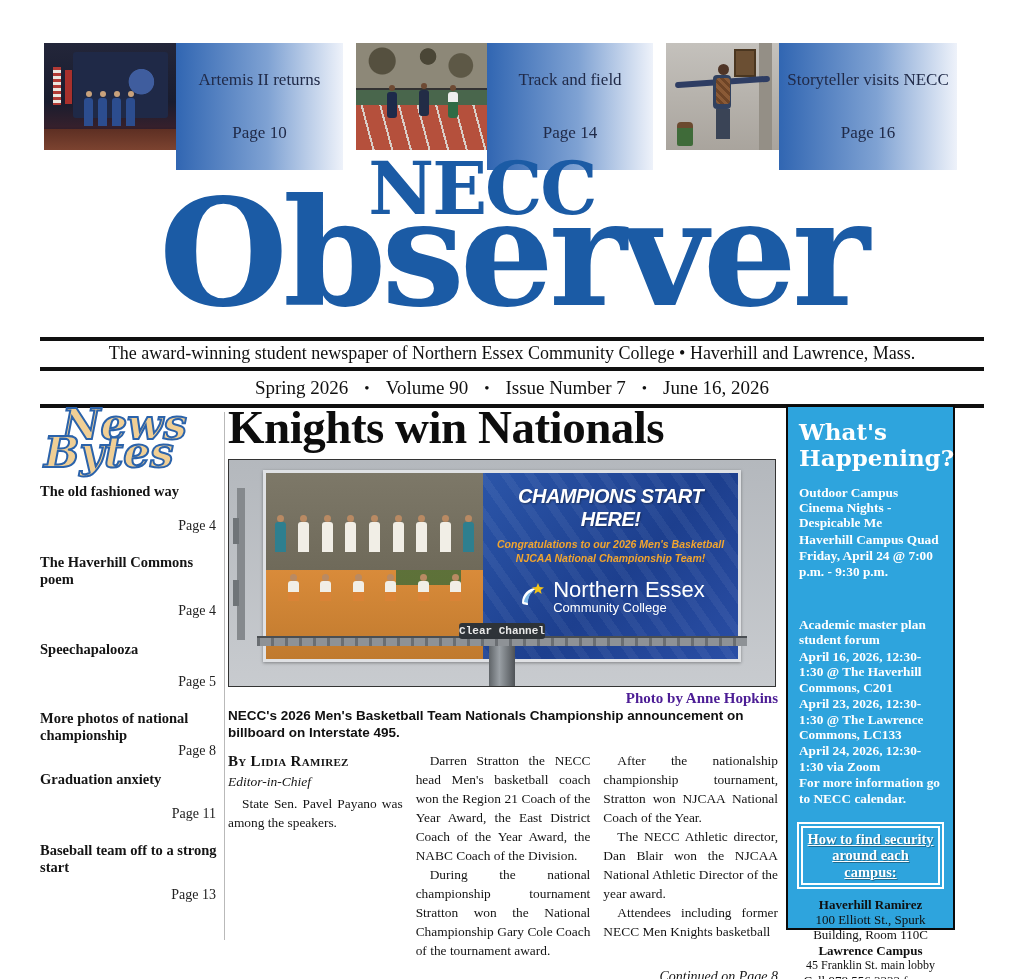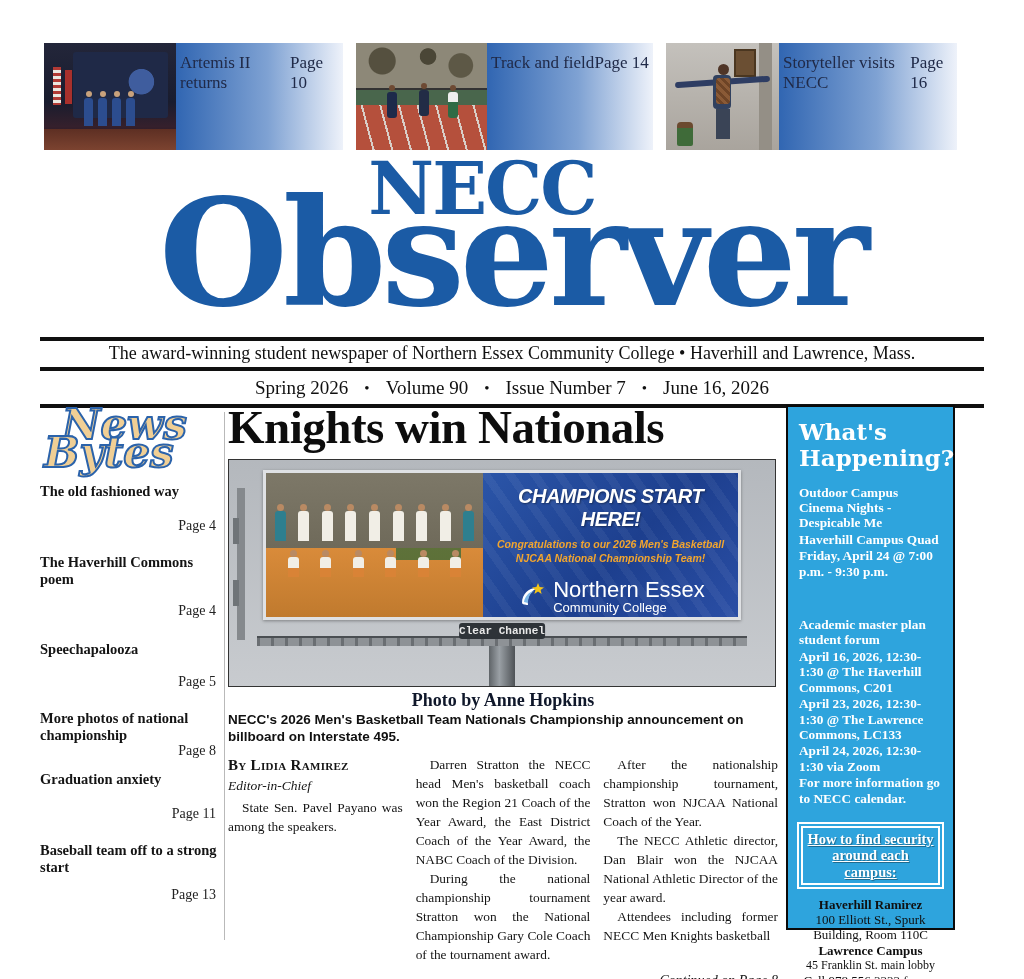--- a/index.html
+++ b/index.html
@@ -3,22 +3,22 @@
 <meta charset="utf-8">
 <style>
   html,body{margin:0;padding:0;background:#fff;}
   body{width:1024px;height:979px;position:relative;overflow:hidden;
        font-family:"Liberation Serif",serif;color:#111;}
   [data-name]{box-sizing:border-box;}
 
   
   .teaser-bar{position:absolute;left:44px;top:43px;width:913px;height:107px;display:flex;}
   .tphoto{height:107px;position:relative;overflow:hidden;flex:0 0 auto;border:0;}
-  .tbox{height:107px;flex:0 0 auto;background:linear-gradient(90deg,#3166b2 0%,#7fa2d3 55%,#eef2fa 100%);
-        display:flex;flex-direction:row;justify-content:space-around;
+  .tbox{height:127px;flex:0 0 auto;background:linear-gradient(90deg,#3166b2 0%,#7fa2d3 55%,#eef2fa 100%);
+        display:flex;flex-direction:column;justify-content:space-around;align-items:center;
         color:#202a48;font-size:17px;padding:10px 4px;}
   .tgap{flex:0 0 13px;}
   
   .ph-astro{width:132px;background:linear-gradient(180deg,#23263a 0%,#191c2e 55%,#35202c 78%,#200e16 100%);}
   .ph-astro .backdrop{position:absolute;left:22%;top:8%;width:72%;height:62%;background:
       radial-gradient(circle at 72% 45%,#3f5d9e 0 16%,transparent 17%),#1f2947;border-radius:3px;}
   .ph-astro .flag1{position:absolute;left:7%;top:22%;width:8px;height:38px;
       background:repeating-linear-gradient(180deg,#b23a35 0 3px,#ece7e0 3px 6px);}
   .ph-astro .flag2{position:absolute;left:16%;top:25%;width:7px;height:34px;background:#a8302c;}
   .ph-astro .crew{position:absolute;left:30%;bottom:22%;display:flex;gap:5px;}
@@ -76,21 +76,21 @@
   .nb-item{margin-bottom:10px;}
   .nb-title{font-weight:bold;font-size:14.5px;line-height:1.15;color:#141414;}
   .nb-page{text-align:right;font-size:14px;padding:8px 6px 10px 0;color:#222;}
 
   
   .lead{position:absolute;left:228px;top:403px;width:550px;}
   .headline{font-family:"Liberation Serif",serif;font-weight:bold;font-size:47px;
             letter-spacing:-.5px;line-height:1.05;color:#0d0d0d;white-space:nowrap;}
   .photo-frame{position:relative;margin-top:7px;width:548px;height:228px;border:1px solid #333;
                background:linear-gradient(180deg,#b4b8bd,#c8cbcf);overflow:hidden;}
-  .bb-face{position:absolute;left:34px;right:34px;top:10px;height:150px;border:3px solid #dfe1e4;
+  .bb-face{position:absolute;left:34px;right:34px;top:10px;height:192px;border:3px solid #dfe1e4;
            display:flex;background:#fff;box-shadow:0 1px 3px rgba(0,0,0,.35);}
   .bb-photo{flex:0 0 46%;position:relative;overflow:hidden;
             background:linear-gradient(180deg,#7d7868 0%,#6f6a5a 52%,#d98b3a 52%,#c07a2e 100%);}
   .bb-photo .gymline{position:absolute;left:0;top:52%;width:100%;height:8%;
             background:linear-gradient(90deg,transparent 0 60%,#3f6b39 60% 90%,transparent 90%);opacity:.8;}
   .row-stand{position:absolute;left:4%;top:26%;width:92%;display:flex;justify-content:space-between;}
   .row-sit{position:absolute;left:10%;top:58%;width:80%;display:flex;justify-content:space-between;}
   .fig{width:11px;height:30px;background:#f1eee6;border-radius:3px 3px 0 0;position:relative;}
   .fig::before{content:"";position:absolute;top:-7px;left:2px;width:7px;height:7px;border-radius:50%;background:#b98a63;}
   .fig.teal{background:#2e7f8f;}
@@ -112,21 +112,21 @@
             font-size:11px;font-weight:bold;padding:2px 0;border-radius:3px;z-index:3;white-space:nowrap;}
   .catwalk{position:absolute;left:28px;right:28px;top:176px;height:10px;
            background:repeating-linear-gradient(90deg,#6a6e72 0 3px,#8e9296 3px 14px);
            border-top:2px solid #4a4e52;}
   .pole{position:absolute;left:50%;top:186px;bottom:0;width:26px;transform:translateX(-50%);
         background:linear-gradient(90deg,#5f6468,#9aa0a5 40%,#4e5256);}
   .antenna{position:absolute;left:8px;top:28px;width:8px;height:152px;background:#85898d;}
   .antenna::before{content:"";position:absolute;left:-4px;top:30px;width:6px;height:26px;background:#6f7478;}
   .antenna::after{content:"";position:absolute;left:-4px;top:92px;width:6px;height:26px;background:#6f7478;}
 
-  .credit{text-align:center;font-weight:bold;font-size:18px;margin-top:3px;color:#0f172a;}
+  .credit{text-align:right;font-weight:bold;font-size:15px;margin-top:3px;color:#4c1d95;}
   .caption{font-family:"Liberation Sans",sans-serif;font-weight:bold;font-size:13.5px;
            line-height:1.25;margin-top:1px;color:#101010;}
 
   .article{display:flex;gap:13px;margin-top:9px;}
   .col{flex:1;font-size:13.4px;line-height:1.42;text-align:justify;color:#141414;}
   .byline{font-weight:bold;font-variant:small-caps;font-size:15px;letter-spacing:.3px;}
   .byrole{font-style:italic;font-size:13.5px;margin-bottom:2px;}
   .col p{margin:0;text-indent:14px;}
   .continued{font-style:italic;font-size:14px;text-align:right;margin-top:26px;}
 

